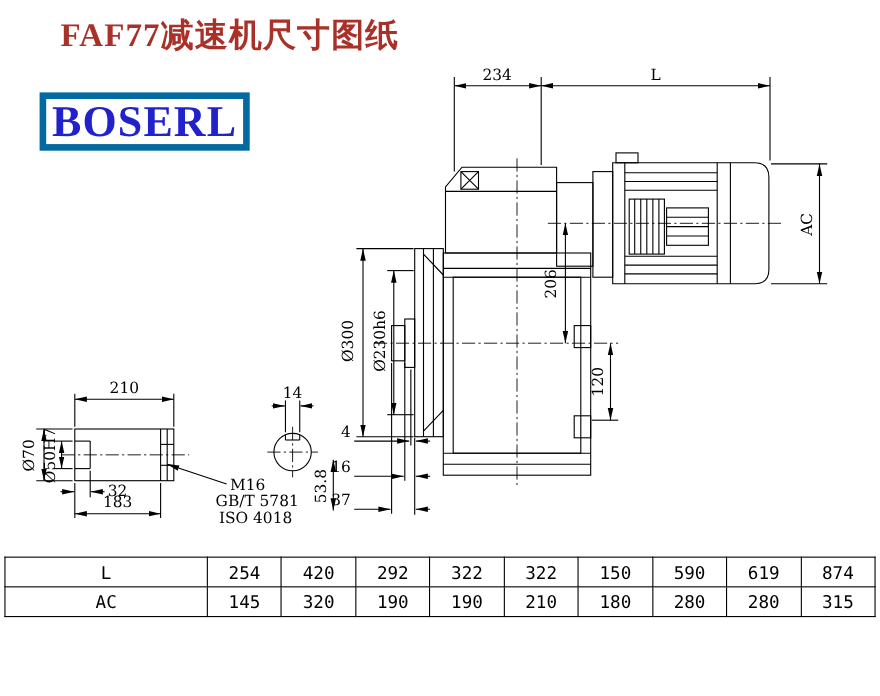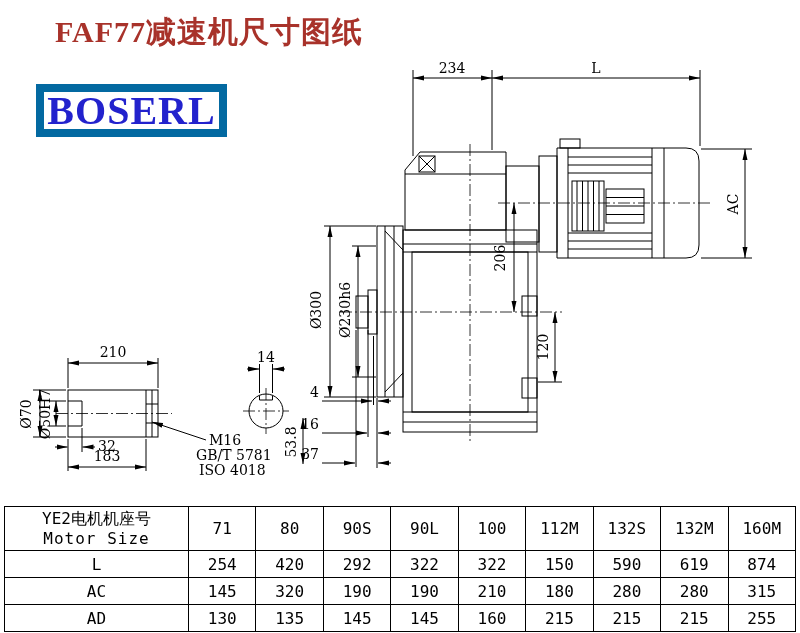--- a/index.html
+++ b/index.html
@@ -1,21 +1,21 @@
 <!DOCTYPE html>
 <html><head>
 <meta charset="utf-8">
 <style>
   * { margin:0; padding:0; box-sizing:border-box; }
   html,body { width:800px; height:633px; background:#ffffff; overflow:hidden; position:relative;
               font-family:"DejaVu Sans", sans-serif; }
   .title { position:absolute; left:30px; top:12px; font-size:30px; font-weight:bold;
            color:#a8322a; letter-spacing:1px; font-family:Liberation Serif, serif;margin-left:25px; }
   .logo { position:absolute; left:36px; top:84px; width:191px; height:53px;
-          border:8px solid #0369a1; background:#ffffff;
+          border:6px solid #0369a1; background:#ffffff;
           display:flex; align-items:center; justify-content:center; }
   .logo span { font-family:"Liberation Serif", serif; font-weight:bold; font-size:40px;
                color:#2222cd; letter-spacing:1px; line-height:1; }
   svg.drawing { position:absolute; left:0; top:0; display:block; }
   svg.drawing text { font-family:"DejaVu Serif", serif; font-size:14px; fill:#000; stroke:none; }
   table.dims { position:absolute; left:4px; top:506px; width:792px;
                border-collapse:collapse; table-layout:fixed;
                font-family:"DejaVu Sans Mono", monospace; color:#000; }
   table.dims th, table.dims td { border:1px solid #000; text-align:center; vertical-align:middle;
                font-weight:normal; font-size:16px; background:#fff; }
@@ -228,35 +228,20 @@
       <col>
       <col>
       <col>
       <col>
       <col>
       <col>
       <col>
       <col>
   </colgroup>
   <tbody>
-      <tr class="hdr">
-    <th class="hdr-first">
-      <div>YE2电机机座号</div>
-      <div class="hdr-en">Motor Size</div>
-    </th>
-    <th>71</th>
-    <th>80</th>
-    <th>90S</th>
-    <th>90L</th>
-    <th>100</th>
-    <th>112M</th>
-    <th>132S</th>
-    <th>132M</th>
-    <th>160M</th>
-  </tr>
   <tr>
     <td>L</td>
     <td>254</td>
     <td>420</td>
     <td>292</td>
     <td>322</td>
     <td>322</td>
     <td>150</td>
     <td>590</td>
     <td>619</td>
@@ -267,26 +252,14 @@
     <td>145</td>
     <td>320</td>
     <td>190</td>
     <td>190</td>
     <td>210</td>
     <td>180</td>
     <td>280</td>
     <td>280</td>
     <td>315</td>
   </tr>
-  <tr>
-    <td>AD</td>
-    <td>130</td>
-    <td>135</td>
-    <td>145</td>
-    <td>145</td>
-    <td>160</td>
-    <td>215</td>
-    <td>215</td>
-    <td>215</td>
-    <td>255</td>
-  </tr>
 </tbody>
   </table>
 
 </body></html>

